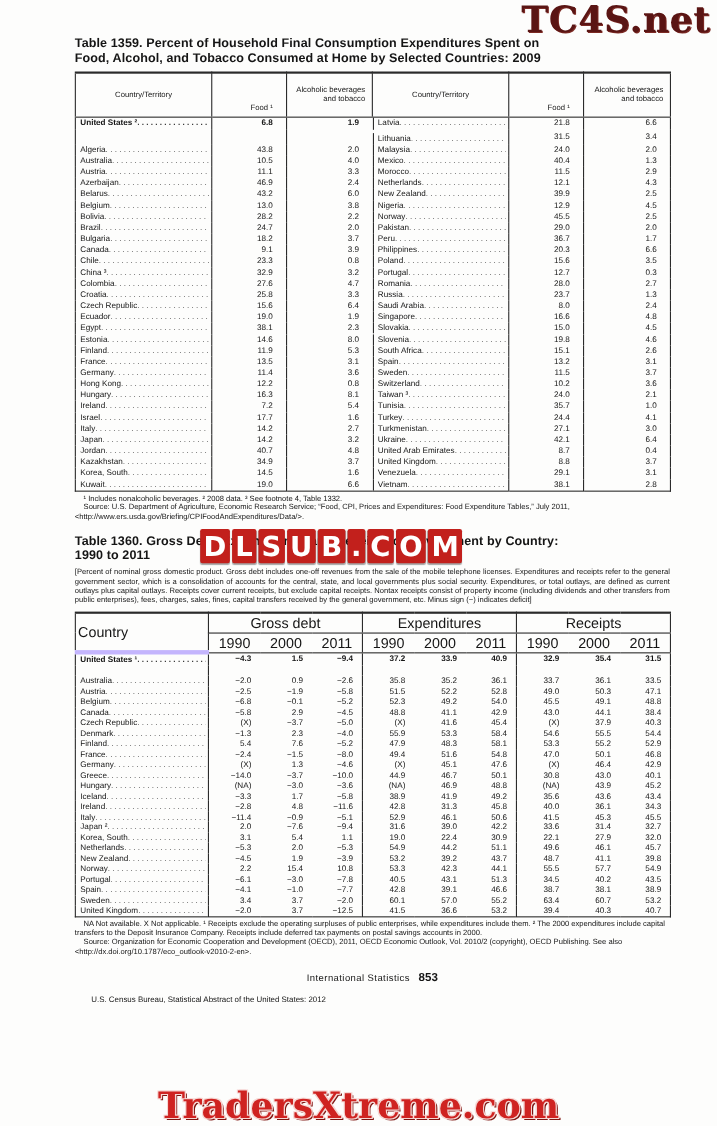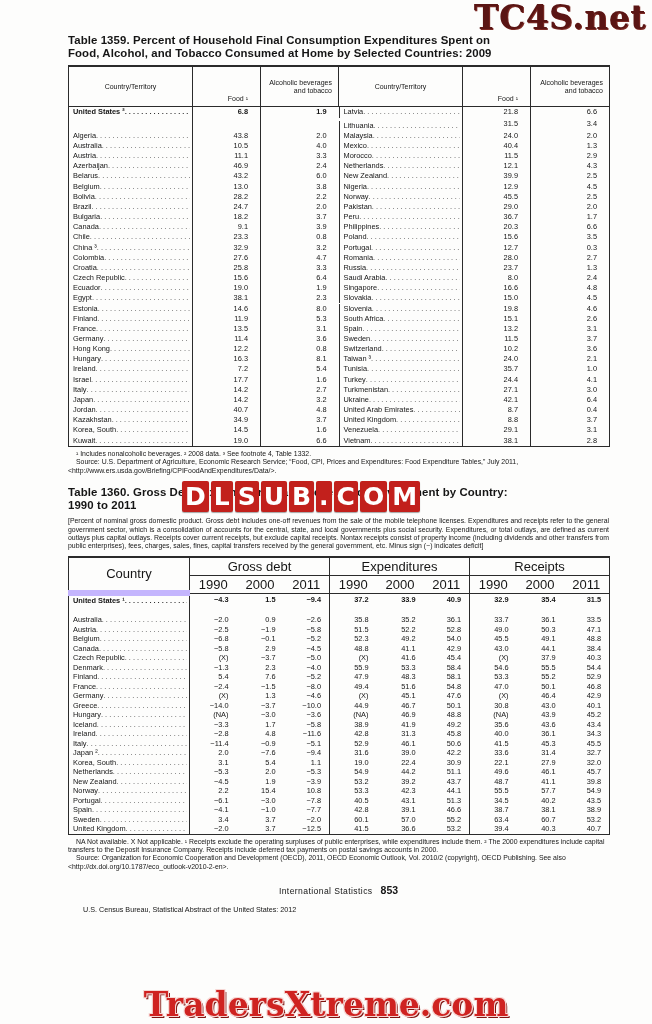--- a/index.html
+++ b/index.html
@@ -31,21 +31,21 @@
   .dots::after{content:" . . . . . . . . . . . . . . . . . . . . . . . . . . . . . . . . . .";}
   .b{font-weight:bold;}
   
   .fn,.src{font-size:6.9px;line-height:8.4px;margin-top:3px;text-indent:8px;}
   .src{margin-top:0;}
   
   .t2-title{margin-top:11px;}
   .note{font-size:6.9px;line-height:8.3px;text-align:justify;margin-top:2px;}
   #t1360{border:1px solid #2b2b2b;border-top:2.6px solid #2b2b2b;margin-top:5px;}
   #t1360 th{font-weight:normal;font-size:13px;padding:1px 2px;}
-  #t1360 th.h-country{vertical-align:middle;text-align:center;border-bottom:6px solid #c4b5fd;}
+  #t1360 th.h-country{vertical-align:middle;text-align:left;border-bottom:4px solid #c4b5fd;}
   #t1360 th.grp{height:12px;border-bottom:1px solid #2b2b2b;border-left:1px solid #2b2b2b;text-align:center;}
   #t1360 th.yr{height:11px;border-bottom:1px solid #2b2b2b;text-align:center;}
   #t1360 th.yr.gl,#t1360 td.gl{border-left:1px solid #2b2b2b;}
   #t1360 td{font-size:7.4px;line-height:9.5px;height:9.5px;padding:0 2px;white-space:nowrap;overflow:hidden;}
   #t1360 td.vc{text-align:right;padding-right:8px;}
   
   .pf-right{text-align:center;margin-top:13px;font-size:8.6px;letter-spacing:.4px;}
   .pf-right .pgnum{font-weight:bold;font-size:10.5px;margin-left:8px;letter-spacing:0;}
   .census-line{font-size:7.2px;margin-top:9px;padding-left:15px;}
   

